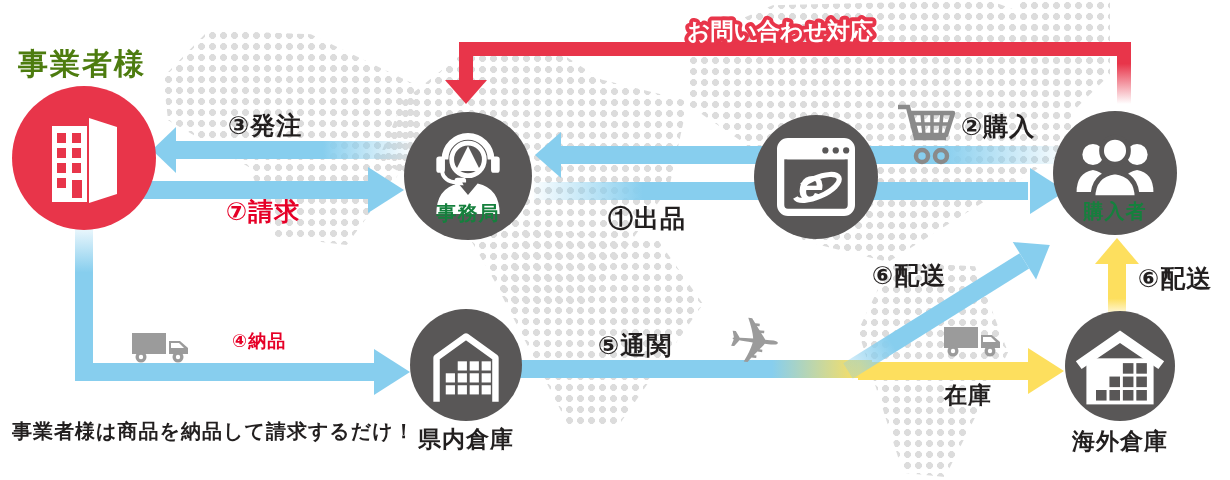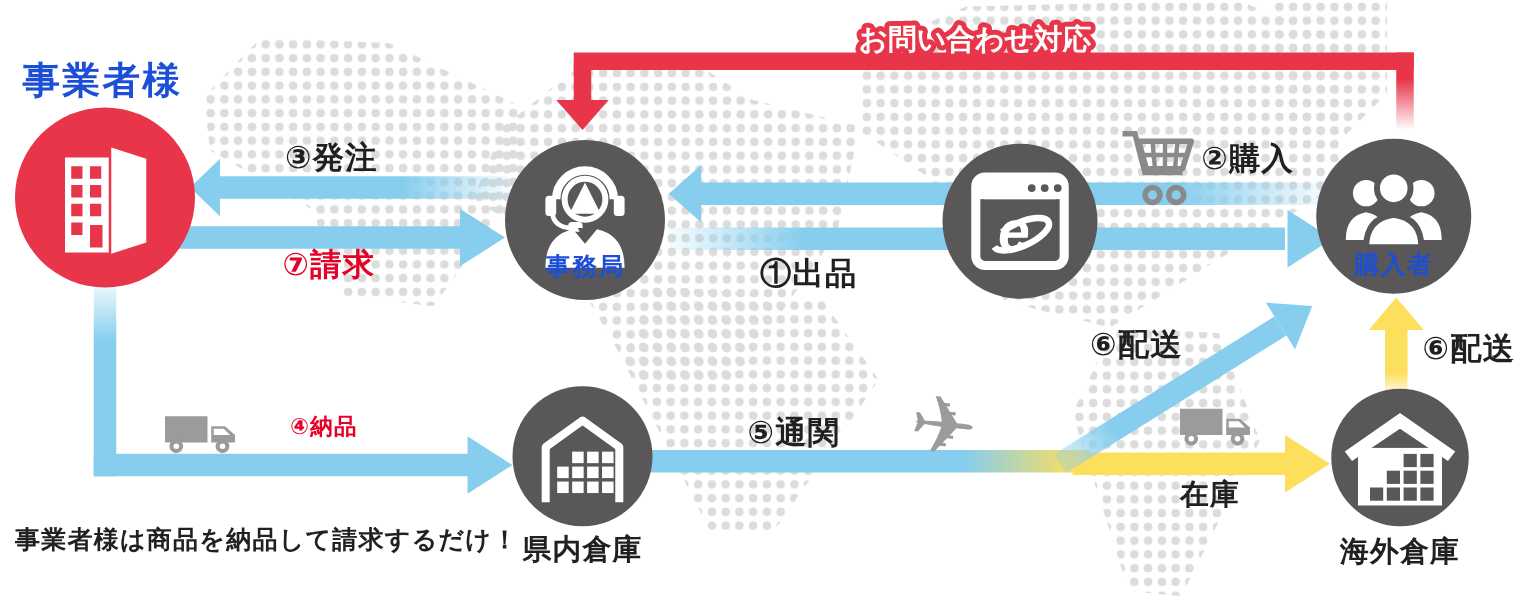--- a/index.html
+++ b/index.html
@@ -16,21 +16,21 @@
   svg{display:block;}
   #arrows{position:absolute;left:0;top:0;z-index:2;}
   .deco-icon{position:absolute;z-index:3;}
   .node{
     position:absolute;z-index:4;border-radius:50%;
     display:flex;align-items:center;justify-content:center;
   }
   .node.dark{background:#595757;}
   .label{position:absolute;z-index:5;font-weight:bold;color:#221f1f;letter-spacing:1px;white-space:nowrap;}
   .label.red{color:#e60027;}
-  .label.white{color:#1d4ed8;}
+  .label.white{color:#15803d;}
   .label.center{text-align:center;}
   #inquiry-label-svg{position:absolute;z-index:5;left:630px;top:8px;}
   #plane{
     position:absolute;z-index:3;left:728px;top:310px;
     font-family:"DejaVu Sans",sans-serif;font-size:64px;color:#9b9b9b;
     transform:rotate(6deg);line-height:1;
   }
 </style>
 </head>
 <body>
@@ -256,21 +256,21 @@
           <rect x="53" y="61" width="11" height="11"></rect>
           <rect x="67" y="61" width="11" height="11"></rect>
         <rect x="25" y="75" width="11" height="11"></rect>
           <rect x="39" y="75" width="11" height="11"></rect>
           <rect x="53" y="75" width="11" height="11"></rect>
           <rect x="67" y="75" width="11" height="11"></rect>
       </g>
     </svg>
   </div>
 
-  <div class="label red" style="left:18px;top:44px;font-size:30px;letter-spacing:2px;color:#1d4ed8;">事業者様</div>
+  <div class="label red" style="left:18px;top:44px;font-size:30px;letter-spacing:2px;color:#4d7c0f;">事業者様</div>
 
   <svg id="inquiry-label-svg" width="300" height="44" viewBox="0 0 300 44">
     <text x="150" y="31" text-anchor="middle" font-size="23" font-weight="bold" font-family="Liberation Sans, sans-serif" fill="#ffffff" stroke="#e8354a" stroke-width="8" stroke-linejoin="round" paint-order="stroke">お問い合わせ対応</text>
   </svg>
 
   <div class="label red" style="left:226px;top:195px;font-size:25px;">⑦請求</div>
   <div class="label" style="left:228px;top:109px;font-size:25px;">③発注</div>
   <div class="label" style="left:608px;top:202px;font-size:25px;font-family:Liberation Serif, serif;">①出品</div>
   <div class="label" style="left:961px;top:110px;font-size:25px;">②購入</div>
   <div class="label red" style="left:232px;top:329px;font-size:18px;">④納品</div>

